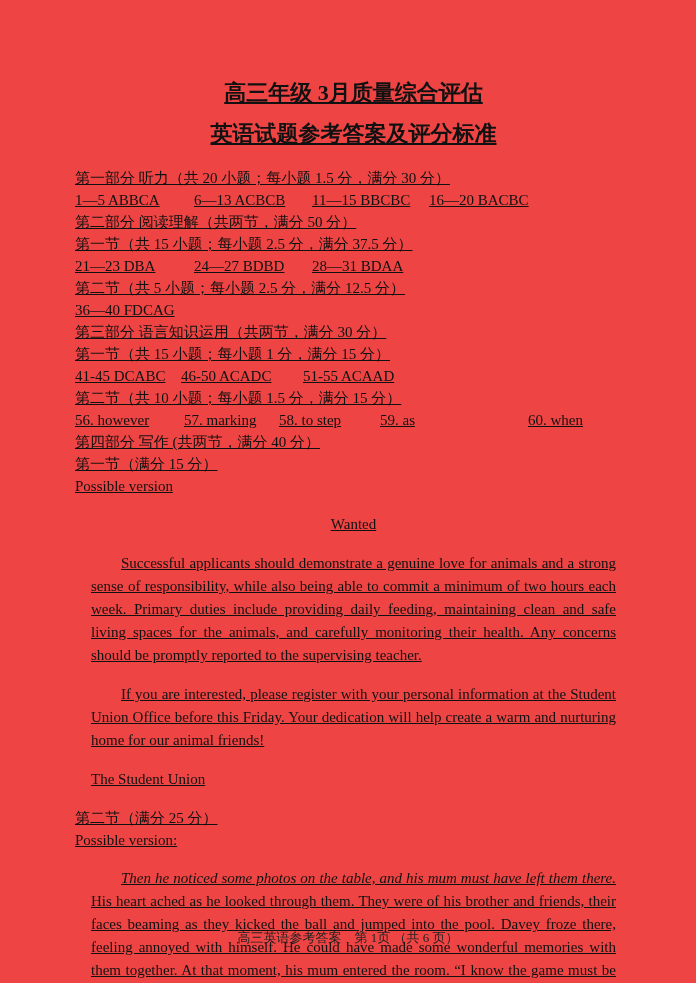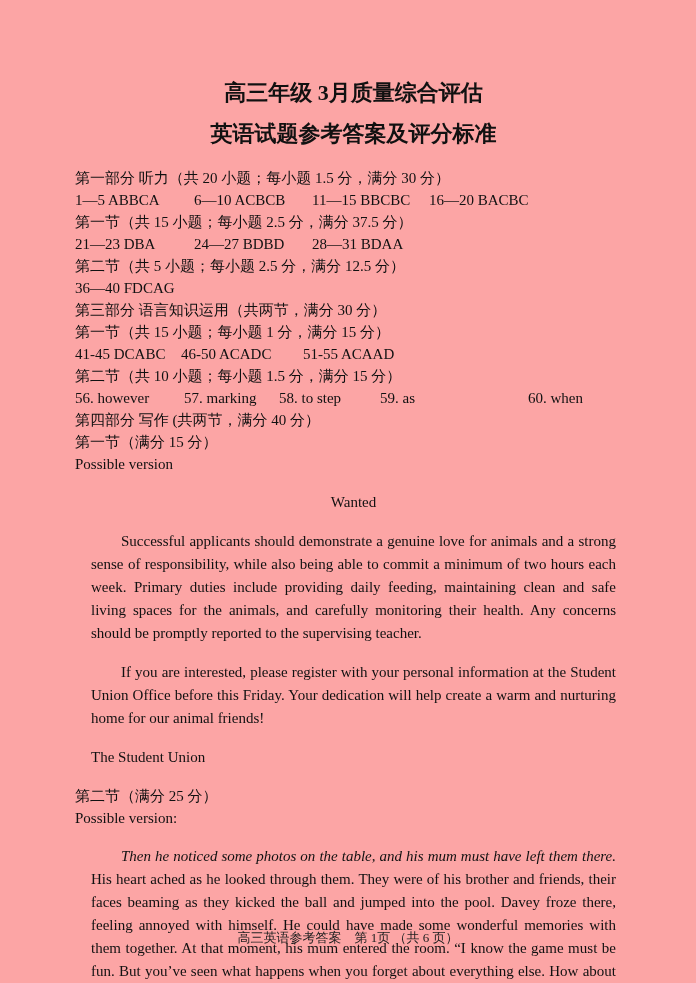--- a/index.html
+++ b/index.html
@@ -1,26 +1,27 @@
 <!DOCTYPE html>
 <html><head>
 <meta charset="utf-8">
 <style>
   html, body { margin: 0; padding: 0; background: #ffffff; }
   .page {
     position: relative;
     width: 696px;
     height: 983px;
     margin: 0 auto;
-    background: #fca5a5;
+    background: #ef4444;
     box-sizing: border-box;
     padding: 80px 64px 0 75px;
     overflow: hidden;
     font-family: "Liberation Serif", "DejaVu Serif", serif;
     color: #111111;
+    text-decoration: underline;
   }
   .doc-title {
     text-align: center;
     font-weight: bold;
     font-size: 22px;
     line-height: 26px;
     margin: 0 0 15px 0;
   }
   .ak-line {
     font-size: 15px;
@@ -56,25 +57,26 @@
 <body>
 
 <div class="page">
 
   <h1 class="doc-title">高三年级 3月质量综合评估</h1>
   <h1 class="doc-title" style="margin-bottom:20px;">英语试题参考答案及评分标准</h1>
 
   <div class="ak-line">第一部分 听力（共 20 小题；每小题 1.5 分，满分 30 分）</div>
   <div class="ak-row g4">
     <span>1—5 ABBCA</span>
-    <span>6—10 ACBCB</span>
+    <span>6—13 ACBCB</span>
     <span>11—15 BBCBC</span>
     <span>16—20 BACBC</span>
   </div>
 
+  <div class="ak-line">第二部分 阅读理解（共两节，满分 50 分）</div>
   <div class="ak-line">第一节（共 15 小题；每小题 2.5 分，满分 37.5 分）</div>
   <div class="ak-row g4">
     <span>21—23 DBA</span>
     <span>24—27 BDBD</span>
     <span>28—31 BDAA</span>
   </div>
   <div class="ak-line">第二节（共 5 小题；每小题 2.5 分，满分 12.5 分）</div>
   <div class="ak-line">36—40 FDCAG</div>
 
   <div class="ak-line">第三部分 语言知识运用（共两节，满分 30 分）</div>

